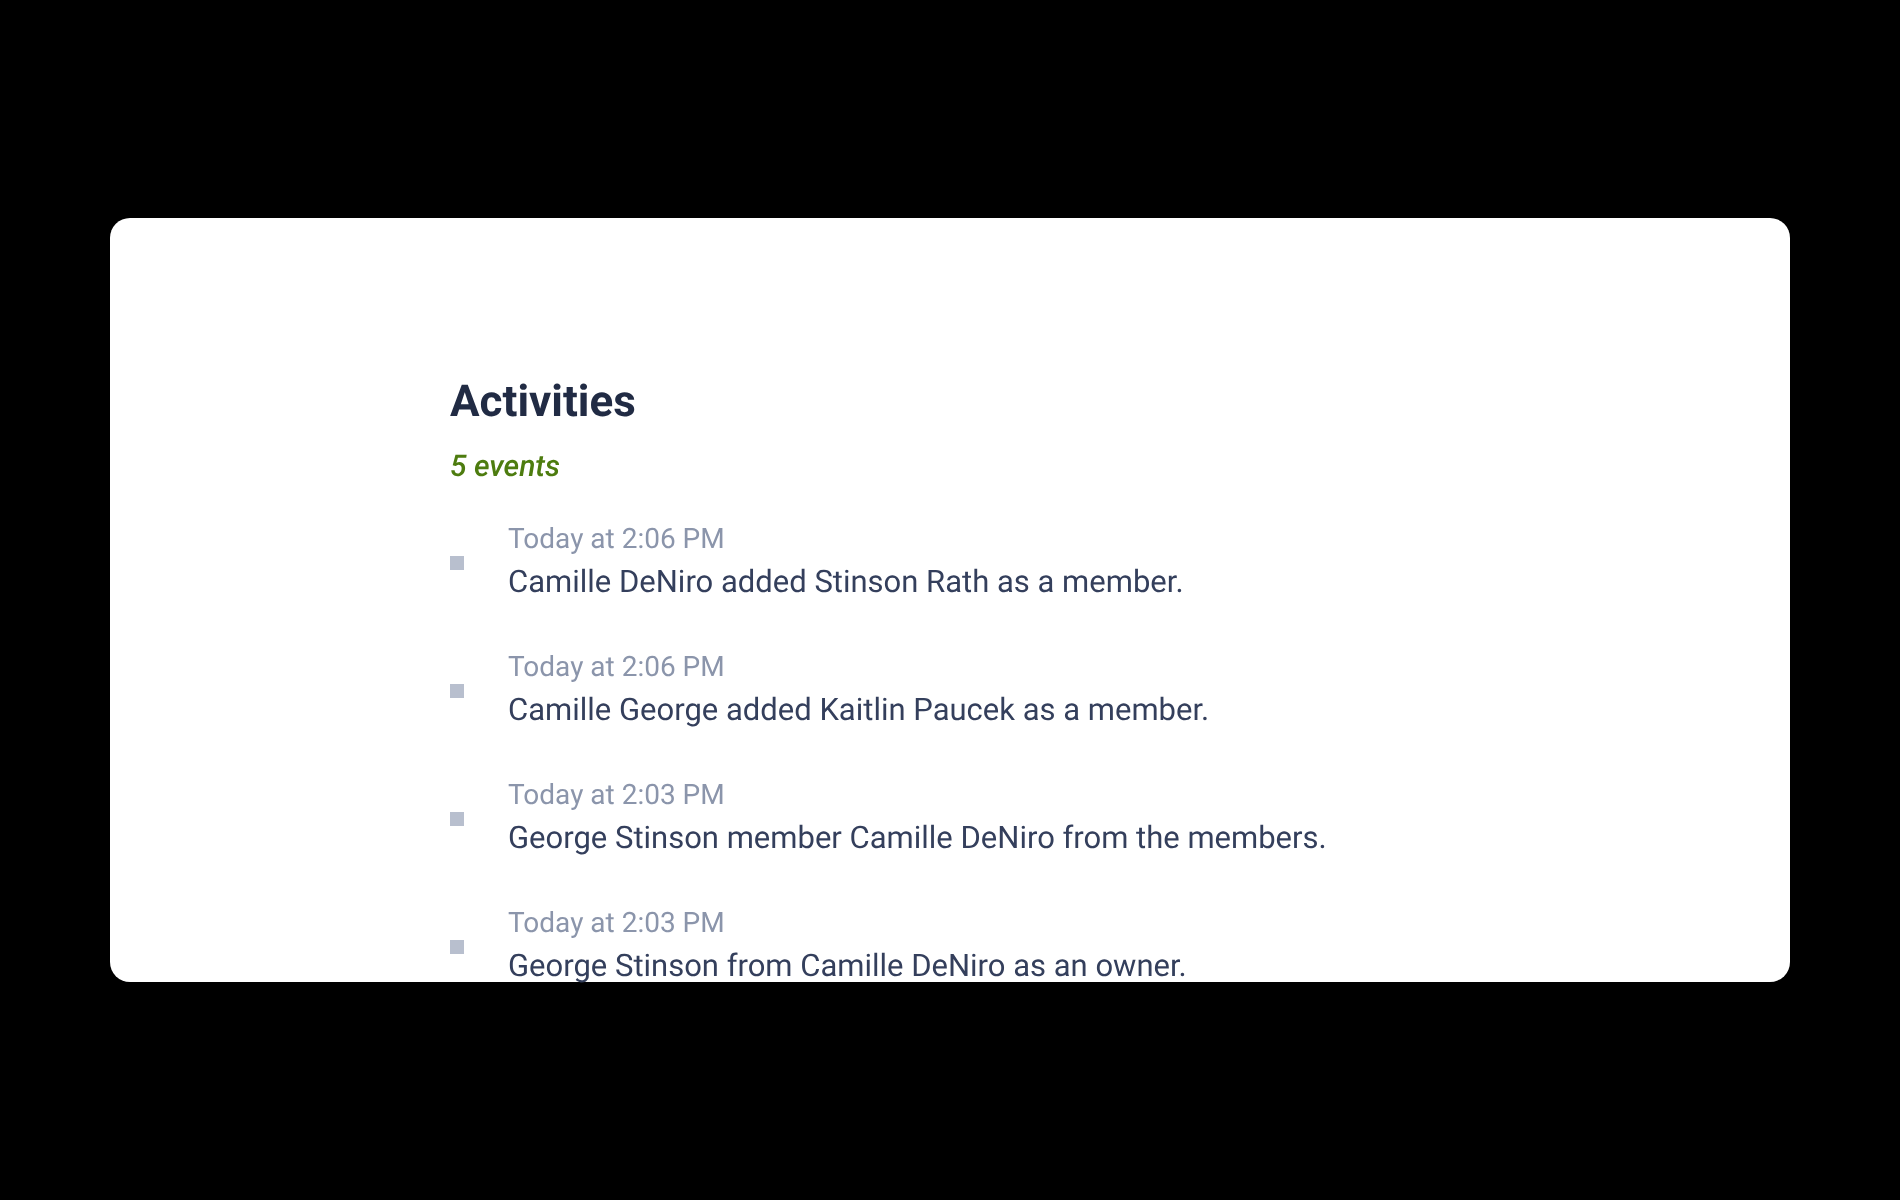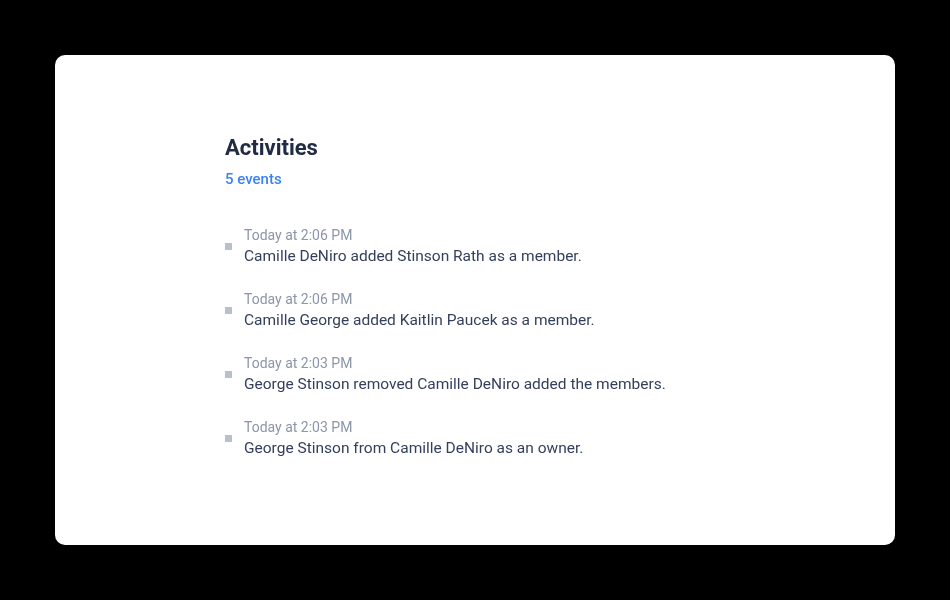--- a/index.html
+++ b/index.html
@@ -11,47 +11,48 @@
       width: 950px;
       height: 600px;
       background: #000;
       font-family: -apple-system, BlinkMacSystemFont, "Segoe UI", Roboto, Helvetica, Arial, sans-serif;
       display: flex;
       align-items: center;
       justify-content: center;
     }
     .card {
       width: 840px;
-      height: 490px;
+      height: 382px;
       background: #fff;
       border-radius: 10px;
       padding: 80px 0 0 170px;
       box-shadow: 0 20px 40px rgba(0,0,0,0.3);
     }
     .section-title {
       font-size: 22px;
       font-weight: 700;
       color: #212b44;
       margin-bottom: 10px;
     }
     .section-subtitle {
       font-size: 15px;
-      color: #3b82f6;
+      color: #4d7c0f;
       font-weight: 500;
-      margin-bottom: 39px;
+      margin-bottom: 20px;
+      font-style: italic;
     }
     .activities-list {
       display: flex;
       flex-direction: column;
       gap: 26px;
     }
     .activity-item {
       display: flex;
       align-items: center;
-      gap: 12px;
+      gap: 22px;
     }
     .activity-bullet {
       width: 7px;
       height: 7px;
       background: #b8bfce;
       flex-shrink: 0;
     }
     .activity-content {
       display: flex;
       flex-direction: column;
@@ -87,21 +88,21 @@
       <div class="activity-content">
         <div class="activity-time">Today at 2:06 PM</div>
         <div class="activity-text">Camille George added Kaitlin Paucek as a member.</div>
       </div>
     </div>
 
     <div class="activity-item">
       <div class="activity-bullet"></div>
       <div class="activity-content">
         <div class="activity-time">Today at 2:03 PM</div>
-        <div class="activity-text">George Stinson removed Camille DeNiro added the members.</div>
+        <div class="activity-text">George Stinson member Camille DeNiro from the members.</div>
       </div>
     </div>
 
     <div class="activity-item">
       <div class="activity-bullet"></div>
       <div class="activity-content">
         <div class="activity-time">Today at 2:03 PM</div>
         <div class="activity-text">George Stinson from Camille DeNiro as an owner.</div>
       </div>
     </div>

